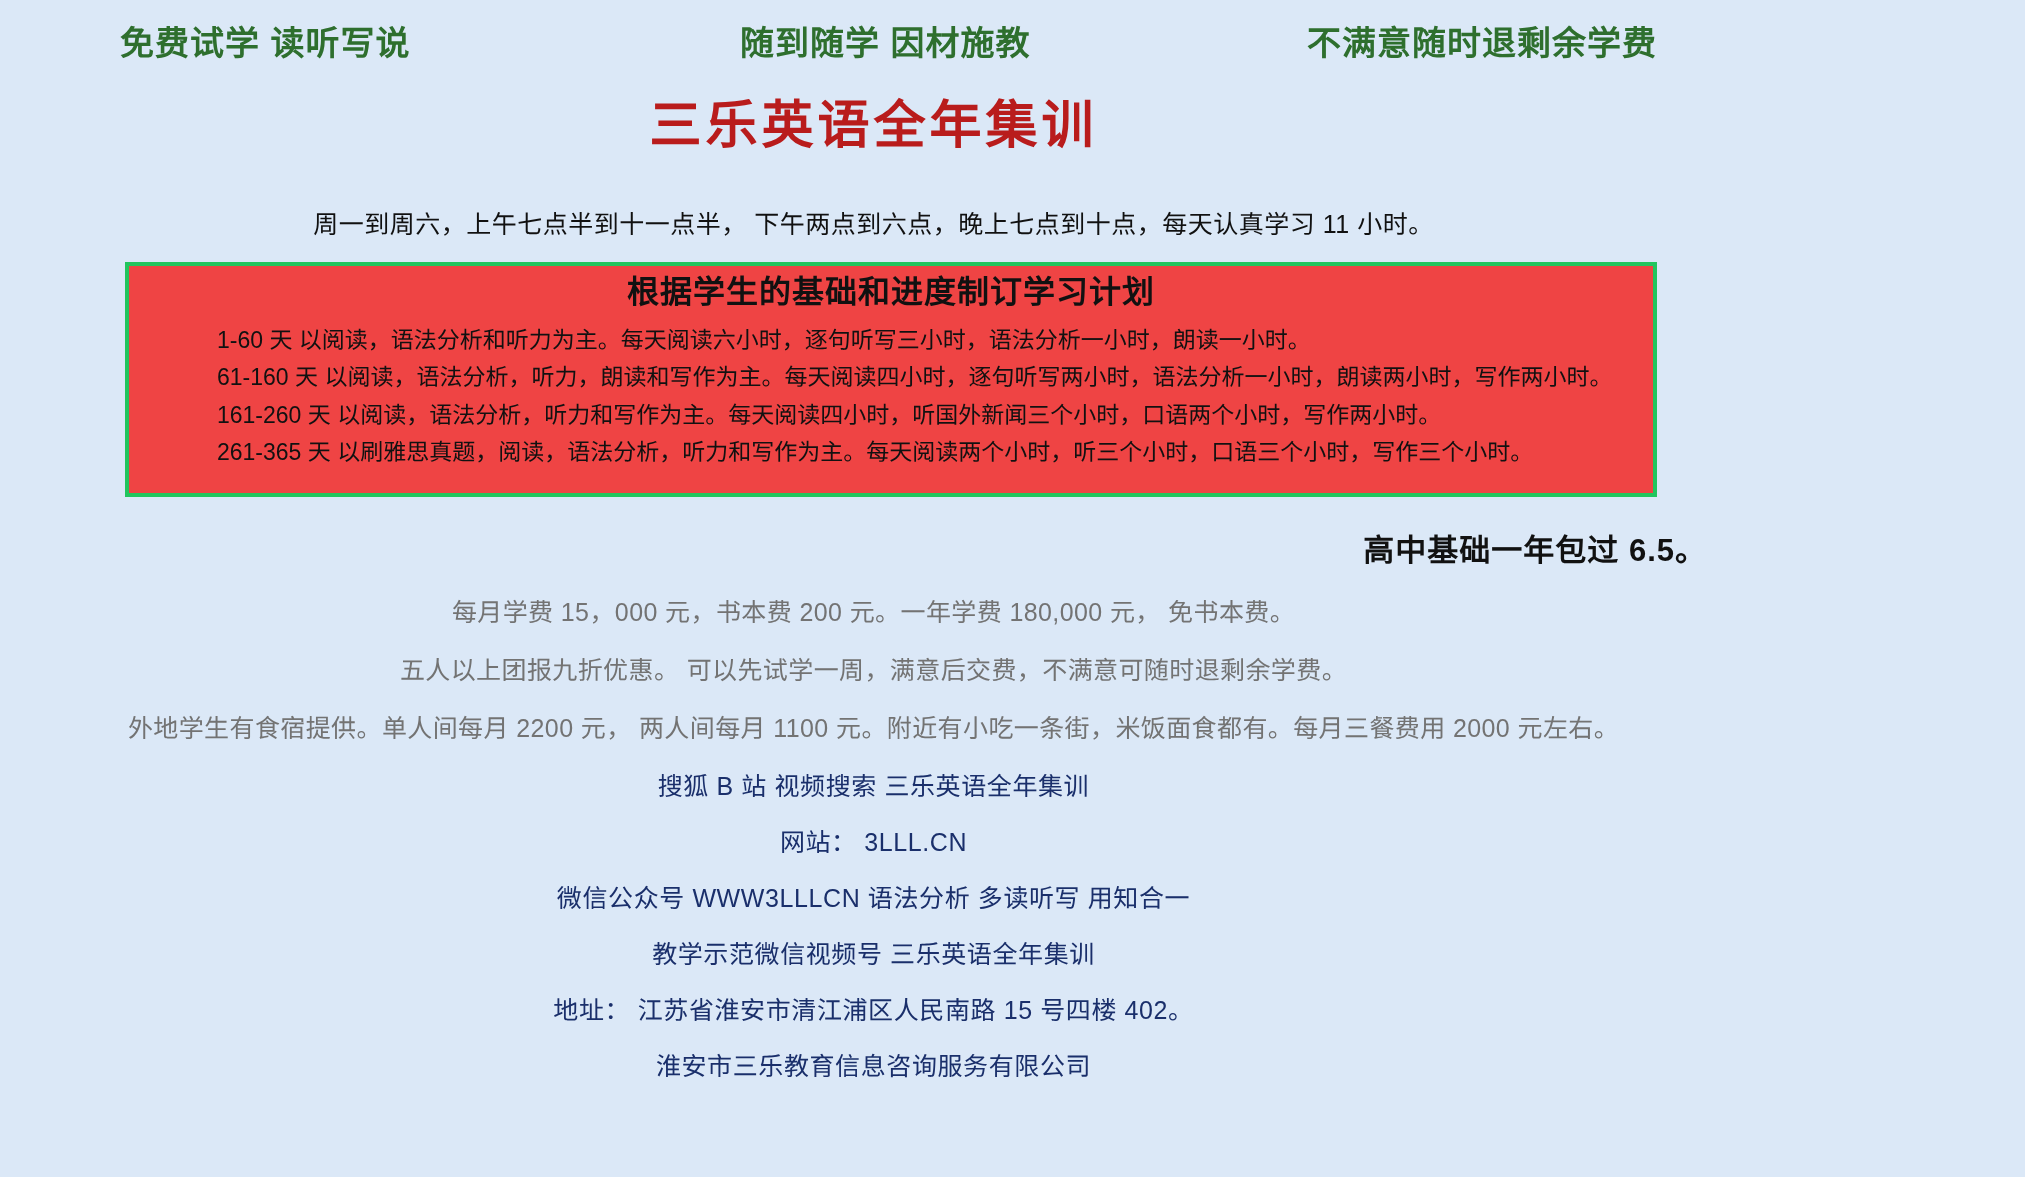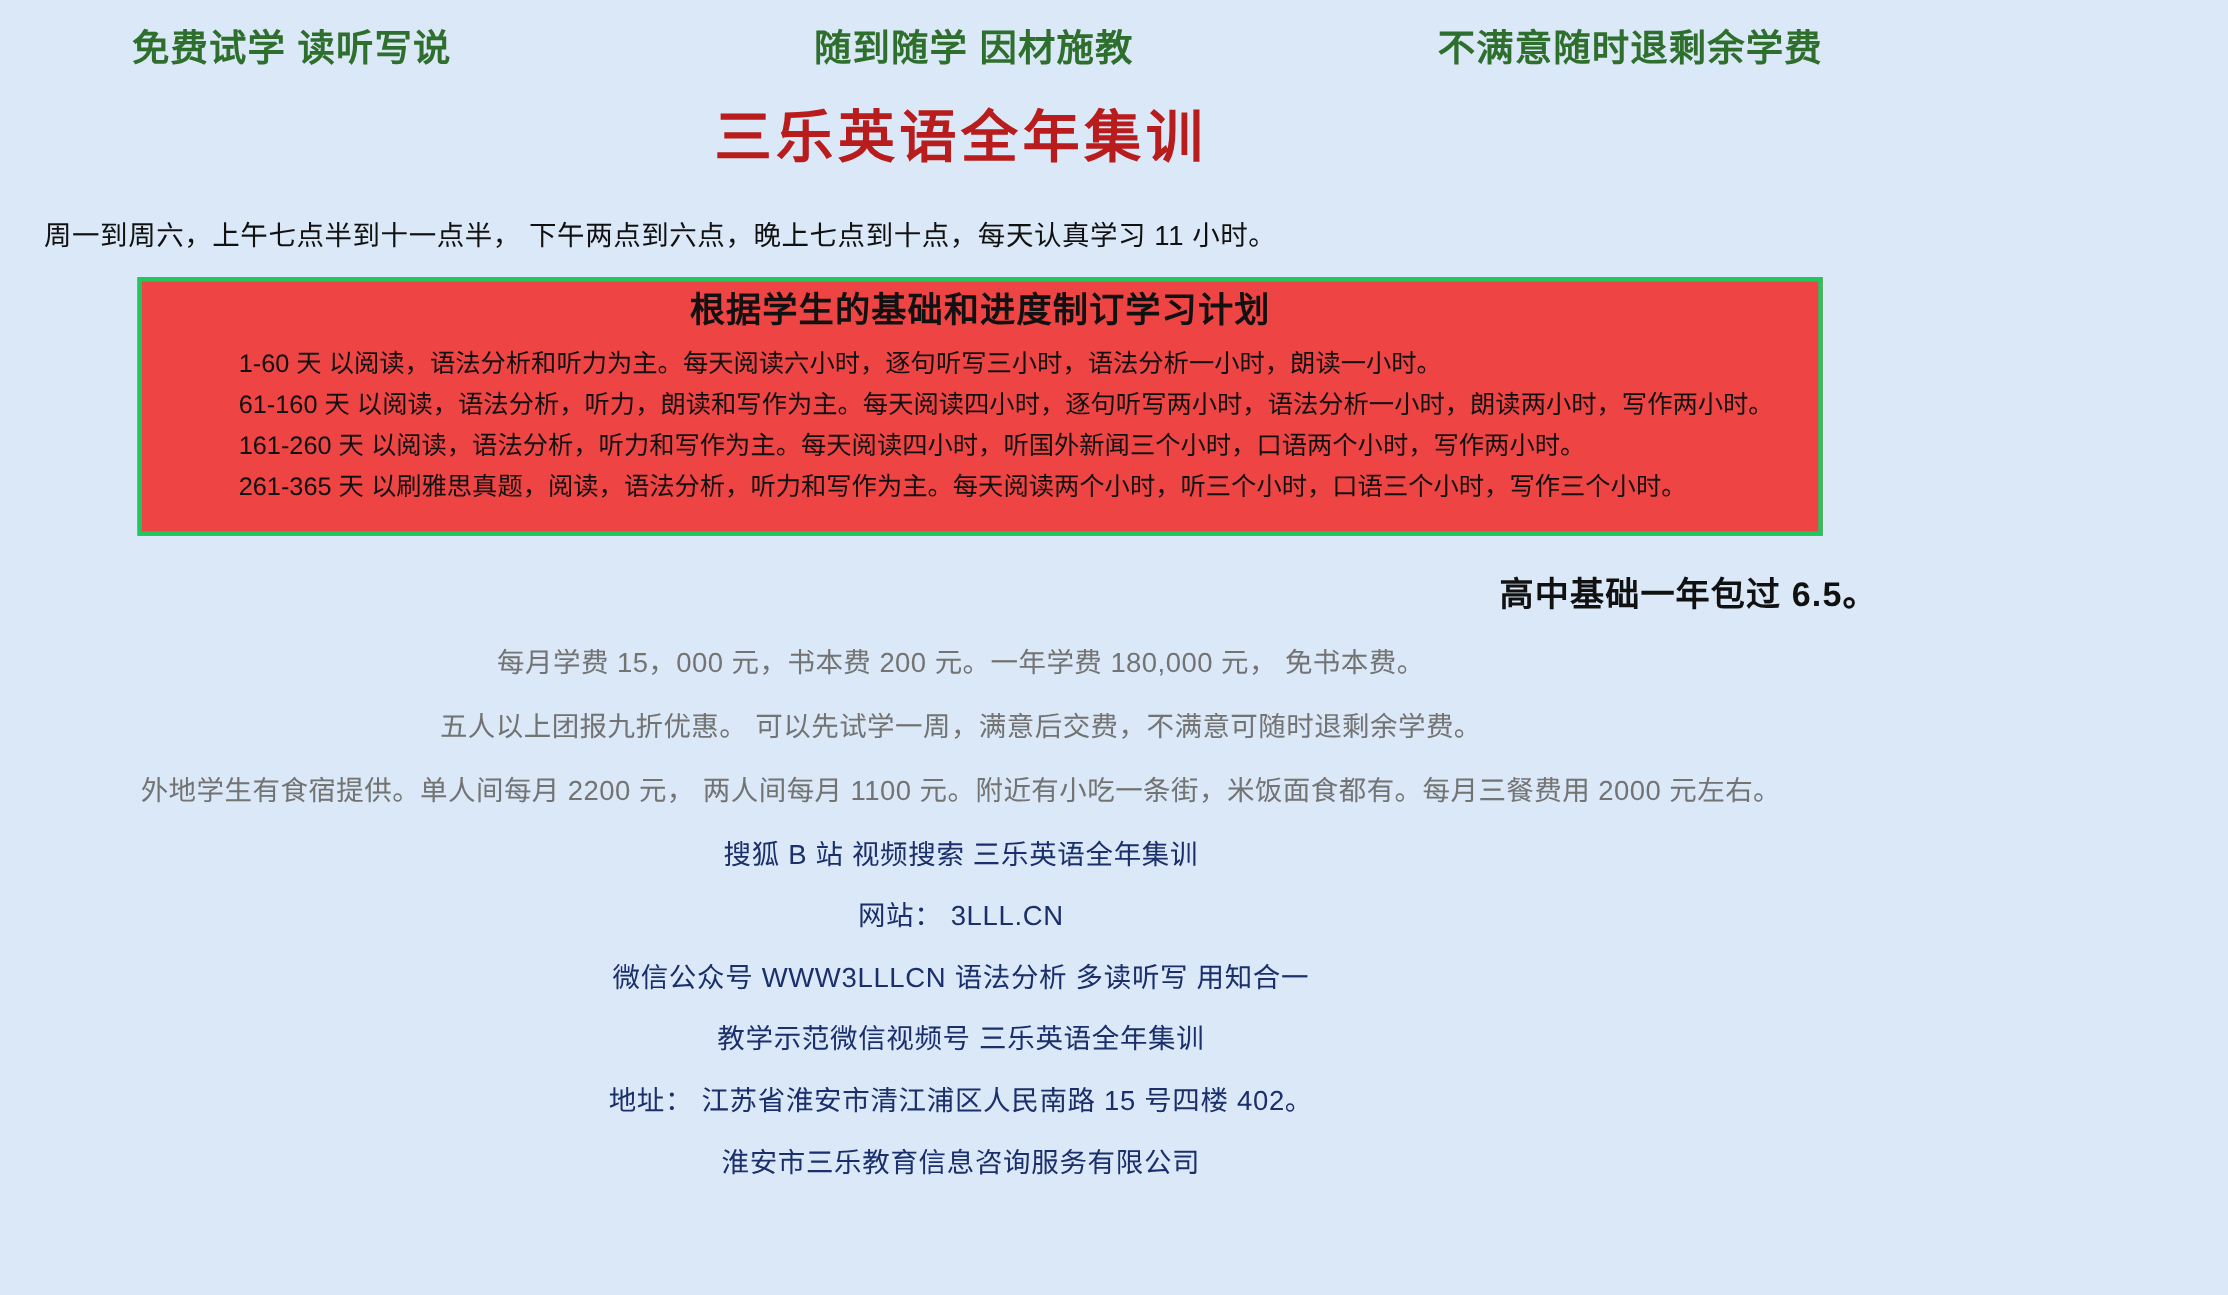--- a/index.html
+++ b/index.html
@@ -46,23 +46,24 @@
     text-align: center;
     font-size: 52px;
     font-weight: bold;
     letter-spacing: 4px;
     color: #b91c1c;
     margin-top: 18px;
   }
 
   
   .schedule-line {
+    text-align: center;
     font-size: 25px;
     color: #111;
-    margin-top: 36px;
+    margin-top: 46px;
     letter-spacing: 0.5px;
   }
 
   
   .plan-box {
     margin: 22px 50px 0 85px;
     border: 4px solid #22c55e;
     background: #ef4444;
     box-sizing: border-box;
     padding: 0 26px 22px 26px;

